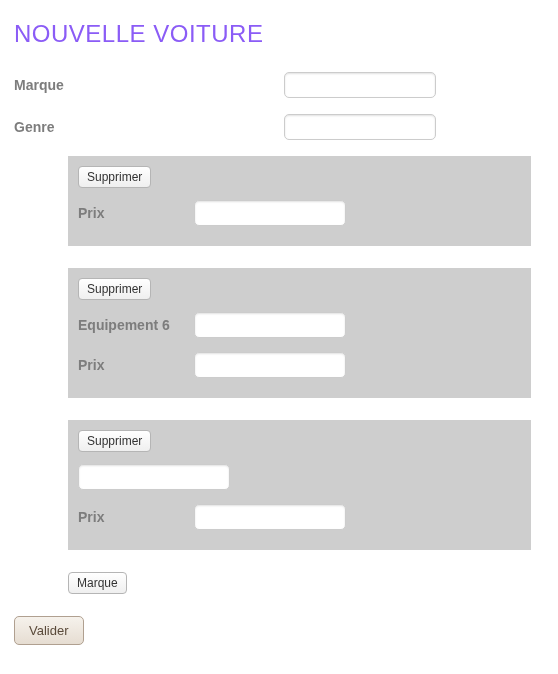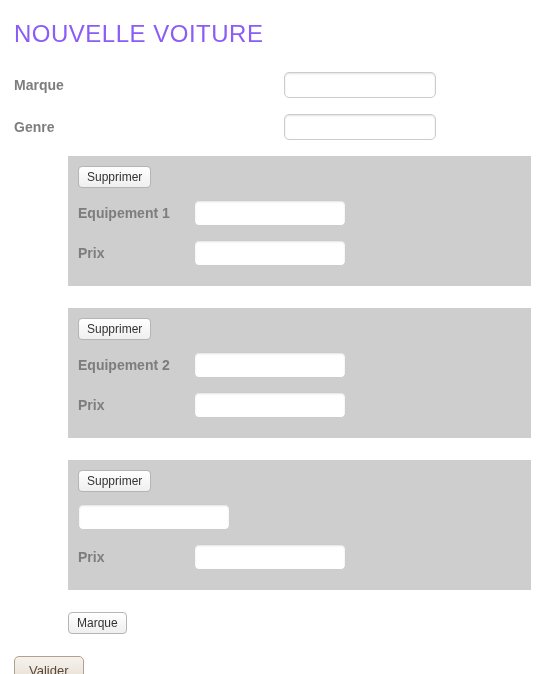--- a/index.html
+++ b/index.html
@@ -112,34 +112,30 @@
 
 <div class="field-row">
   <div class="field-label">Genre</div>
   <input class="text-input" type="text" value="" style="">
 </div>
 
 <div class="cards">
 
   <div class="card">
     <button class="btn-small">Supprimer</button>
-    <div class="card-row">
-      <div class="card-label">Equipement 1</div>
-      <input class="card-input" type="text" value="" style="">
-    </div>
     <div class="card-row" style="margin-bottom:0;">
       <div class="card-label">Prix</div>
       <input class="card-input" type="text" value="" style="">
     </div>
   </div>
 
   <div class="card">
     <button class="btn-small">Supprimer</button>
     <div class="card-row">
-      <div class="card-label">Equipement 2</div>
+      <div class="card-label">Equipement 6</div>
       <input class="card-input" type="text" value="" style="">
     </div>
     <div class="card-row" style="margin-bottom:0;">
       <div class="card-label">Prix</div>
       <input class="card-input" type="text" value="" style="">
     </div>
   </div>
 
   <div class="card">
     <button class="btn-small">Supprimer</button>

